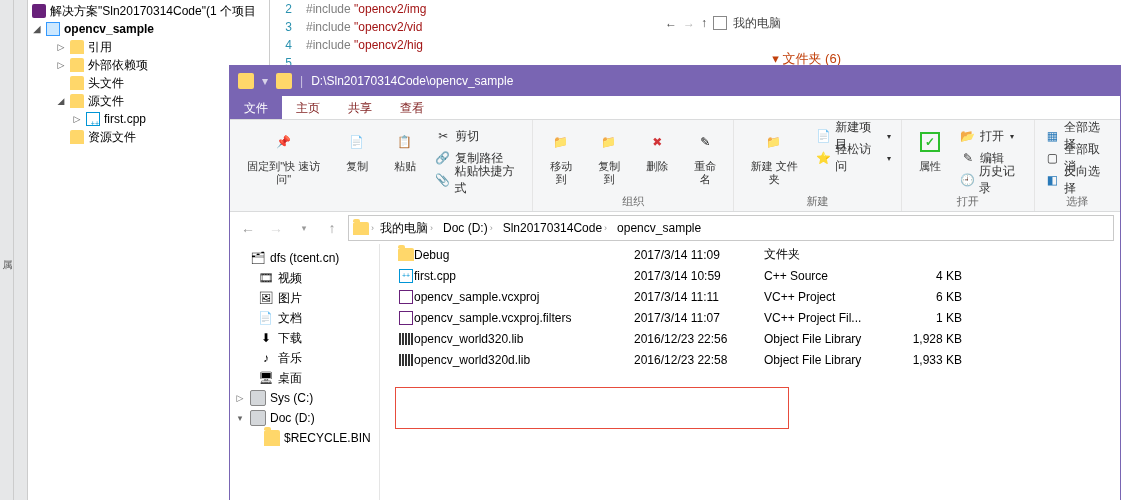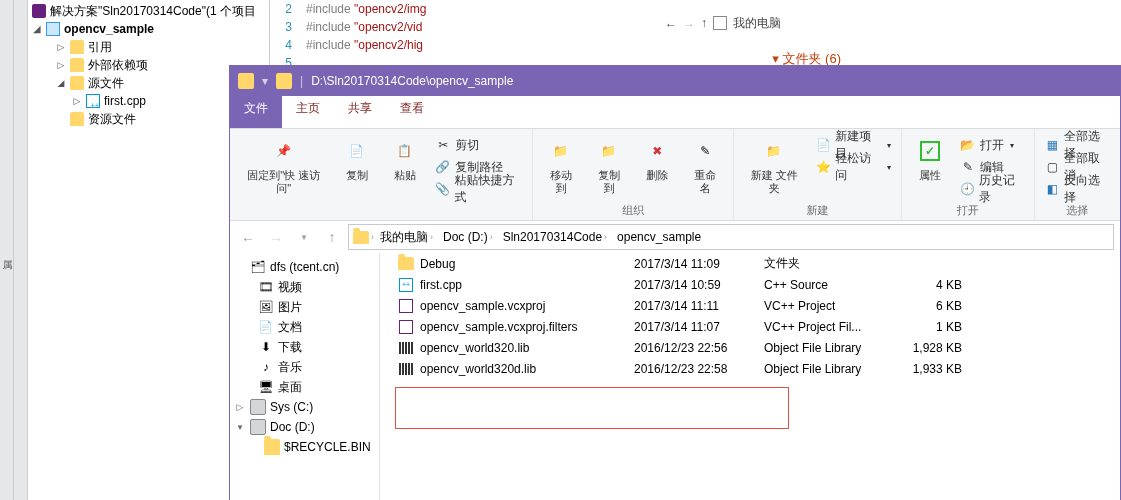--- a/index.html
+++ b/index.html
@@ -28,21 +28,21 @@
 .vs-nav-top { position:absolute; top: 12px; right: 340px; display:flex; align-items:center; gap:6px; height:22px; color:#444;}
 .vs-nav-top .mini { width:14px; height:14px; border:1px solid #888;}
 .vs-files-label { position:absolute; top: 50px; right: 280px; color:#c2410c; font-size:13px;}
 .vs-files-label::before{content:"▾ ";}
 
 
 .explorer { position: absolute; left: 230px; top: 66px; width: 890px; height: 434px; background:#fff; box-shadow: 0 0 0 1px #7965b3; display:flex; flex-direction:column; z-index:5;}
 .ex-title { height: 30px; background: #7965b3; color:#fff; display:flex; align-items:center; gap:8px; padding:0 8px; font-size:12px;}
 .ex-title .ico-folder-w{width:16px;height:16px;background:#ffd76a;border-radius:2px;}
 .ex-title .sep{opacity:0.6;}
-.ex-tabs { height:33px; background:#fff; display:flex; border-bottom:1px solid #dadbdc;}
+.ex-tabs { height:24px; background:#fff; display:flex; border-bottom:1px solid #dadbdc;}
 .ex-tab { padding: 4px 14px 3px; color:#7f1d1d; }
 .ex-tab.active { background:#7965b3; color:#fff;}
 .ex-ribbon { height:92px; background:#f5f6f7; border-bottom:1px solid #dadbdc; display:flex;}
 .rib-group { border-right:1px solid #e5e5e5; display:flex; flex-direction:column; }
 .rib-body { flex:1; display:flex; align-items:flex-start; padding:4px 6px; gap:4px;}
 .rib-lbl { text-align:center; font-size:11px; color:#6a6a6a; padding:0 0 2px;}
 .btn-lg { display:flex; flex-direction:column; align-items:center; gap:2px; padding:2px 6px; cursor:default;}
 .btn-lg .ico { width:32px;height:32px; display:flex;align-items:center;justify-content:center;}
 .btn-lg span { font-size:11px; color:#333; text-align:center; line-height:13px;}
 .stack { display:flex; flex-direction:column; gap:2px; padding-top:2px;}
@@ -63,21 +63,21 @@
 .nav-row .ni{width:16px;height:16px;display:flex;align-items:center;justify-content:center;}
 .nav-row.indent{padding-left:28px;}
 
 .ex-list { flex:1; overflow:hidden;}
 .list-header { height:24px; border-bottom:1px solid #e5e5e5; display:flex; align-items:center; color:#4c607a;}
 .col-name{width:254px;padding-left:18px;}
 .col-date{width:130px;}
 .col-type{width:128px;}
 .col-size{width:70px;text-align:right;}
 .list-row { height:21px; display:flex; align-items:center; position:relative;}
-.list-row .col-name{display:flex;align-items:center;gap:6px;}
+.list-row .col-name{display:flex;align-items:center;}
 .list-row .fi{width:16px;height:16px;display:flex;align-items:center;justify-content:center;}
 .highlight-box{position:absolute;border:1px solid #e74c3c;pointer-events:none;left:395px;top:387px;width:394px;height:42px;z-index:10;}
 
 
 .ic-folder{width:16px;height:13px;background:#ffd76a;border-radius:2px 2px 0 0;position:relative;}
 .ic-folder::before{content:"";position:absolute;top:-3px;left:0;width:7px;height:3px;background:#ffd76a;border-radius:2px 2px 0 0;}
 .ic-disk{width:16px;height:12px;background:#d4d7da;border:1px solid #888;border-radius:2px;}
 .ic-cpp-f{width:14px;height:14px;border:1px solid #0095d6;background:#fff;display:flex;align-items:center;justify-content:center;font-size:7px;color:#0095d6;}
 .ic-proj-f{width:14px;height:14px;border:1px solid #68217a;background:#fff;}
 .ic-lib{width:14px;height:12px;background:repeating-linear-gradient(90deg,#333 0 2px,#fff 2px 3px);}
@@ -100,20 +100,25 @@
       </div>
     <div class="sol-row" style="padding-left:28px">
         <span class="arrow">▷</span>
         <span class="ico-folder"></span>
         <span>引用</span>
       </div>
     <div class="sol-row" style="padding-left:28px">
         <span class="arrow">▷</span>
         <span class="ico-folder"></span>
         <span>外部依赖项</span>
+      </div>
+    <div class="sol-row" style="padding-left:28px">
+        <span class="arrow"></span>
+        <span class="ico-folder"></span>
+        <span>头文件</span>
       </div>
     <div class="sol-row" style="padding-left:28px">
         <span class="arrow">◢</span>
         <span class="ico-folder"></span>
         <span>源文件</span>
       </div>
     <div class="sol-row" style="padding-left:44px">
         <span class="arrow">▷</span>
         <span class="ico-cpp"></span>
         <span>first.cpp</span>

